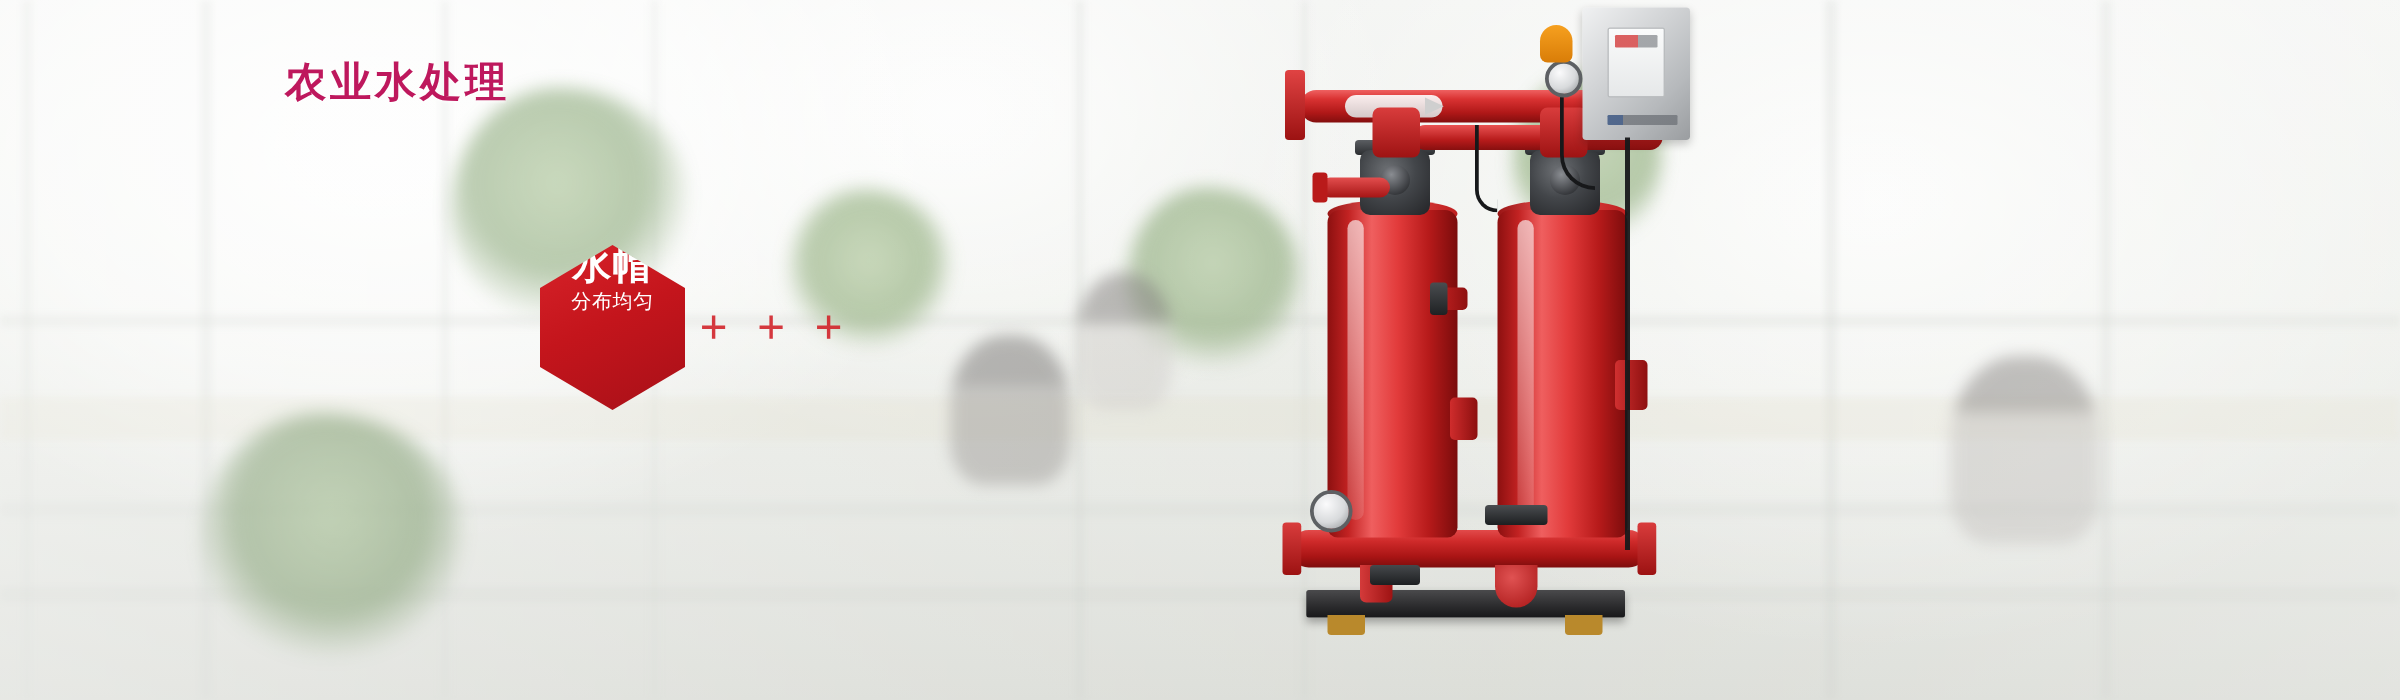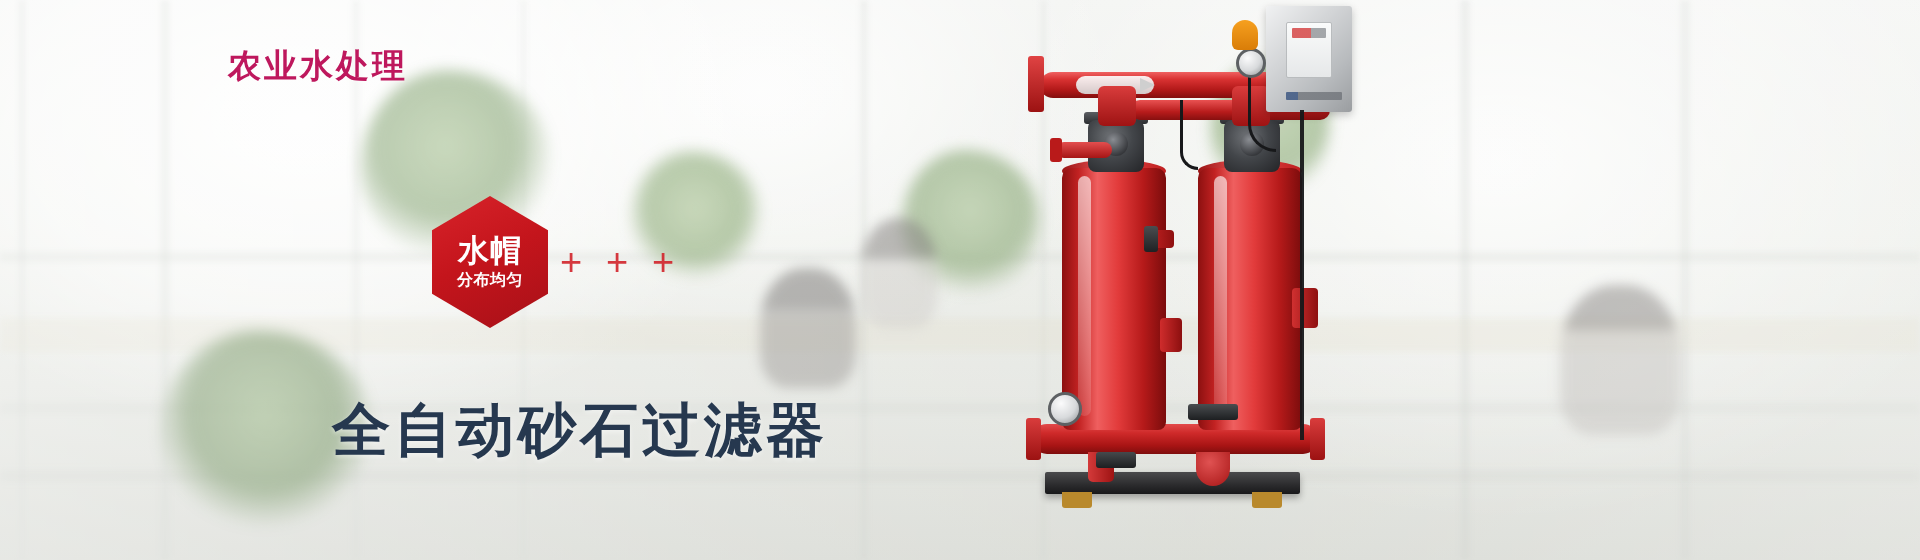--- a/index.html
+++ b/index.html
@@ -131,37 +131,36 @@
     align-items: center;
     gap: 0px;
   }
   .hex {
     position: relative;
     width: 116px;
     height: 132px;
     display: flex;
     flex-direction: column;
     align-items: center;
-    justify-content: center;
     color: #ffffff;
     background: linear-gradient(155deg, #d8232a 0%, #c4151c 46%, #a81018 100%);
     clip-path: polygon(50% 0%, 100% 26%, 100% 74%, 50% 100%, 0% 74%, 0% 26%);
     filter: drop-shadow(0 3px 6px rgba(120,10,14,.28));
   }
   .hex-main {
     font-size: 31px;
     font-weight: 700;
     letter-spacing: 1px;
     line-height: 1.05;
     white-space: nowrap;
   }
   .hex-sub {
     margin-top: 4px;
     font-size: 16px;
-    font-weight: 700;
+    font-weight: 400;
     letter-spacing: .5px;
     line-height: 1.1;
     white-space: nowrap;
   }
   .hex-sub.small { font-size: 17px; }
   .plus {
     width: 46px;
     text-align: center;
     font-size: 38px;
     font-weight: 300;
@@ -293,21 +292,20 @@
   <div class="plant plant-e"></div>
   <div class="person person-a"></div>
   <div class="person person-b"></div>
   <div class="person person-c"></div>
   <div class="bg-haze"></div>
 
   <div class="copy">
     <div class="eyebrow">农业水处理</div>
 
 
-    <div class="product-title">全自动砂石过滤器</div>
   </div>
 
   <div class="badges">
 
     <div class="hex">
       <div class="hex-main">水帽</div>
       <div class="hex-sub">分布均匀</div>
     </div>
 
     <div class="plus">+</div>

